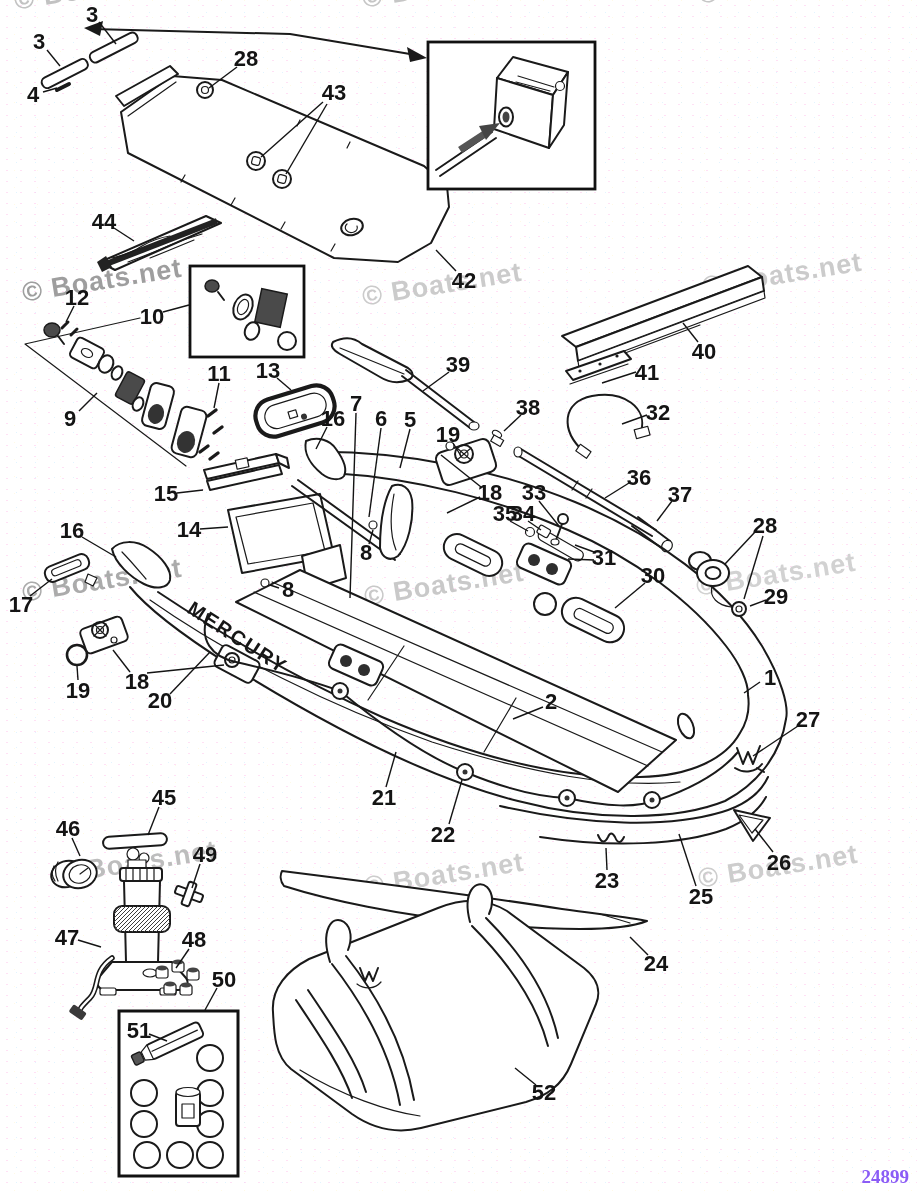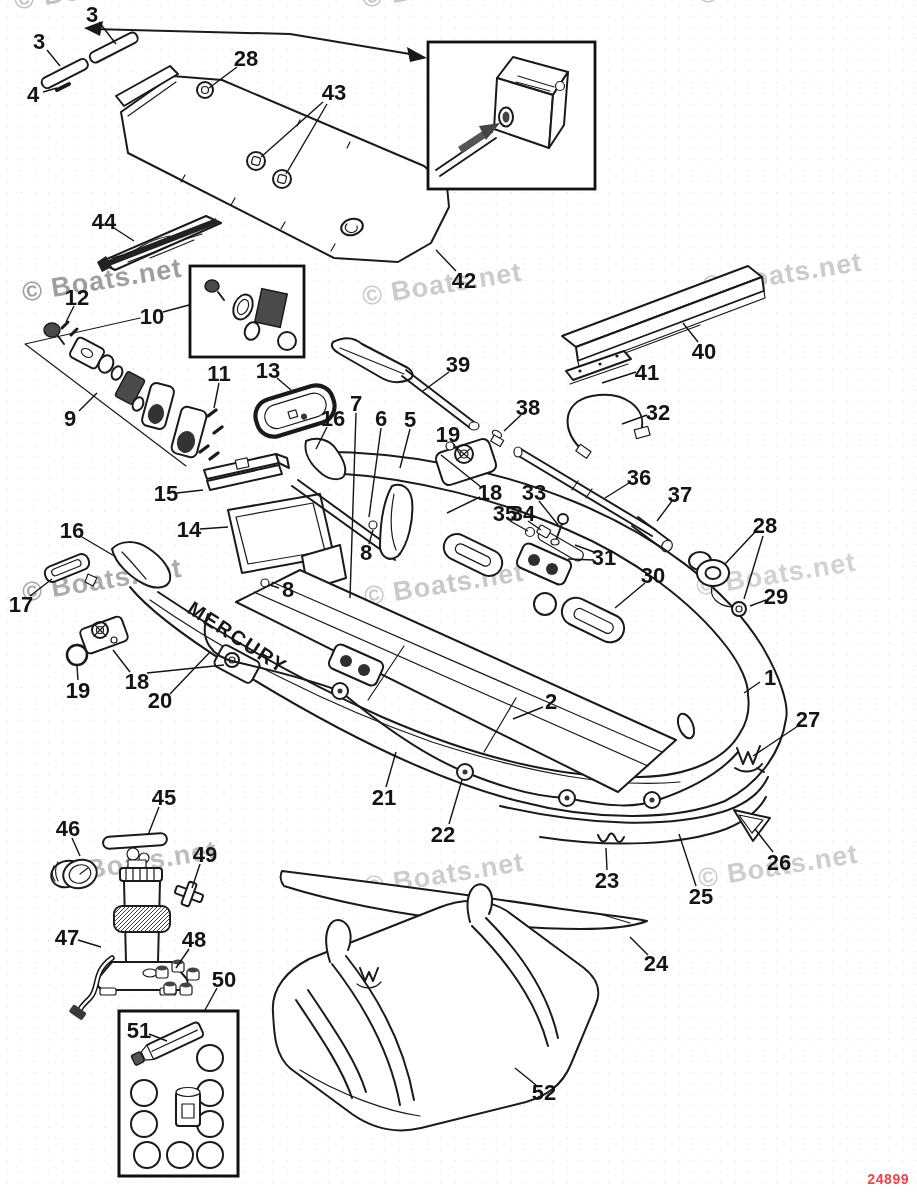--- a/index.html
+++ b/index.html
@@ -17,22 +17,22 @@
   svg.art{position:absolute;left:0;top:0}
   .callout-num{font-family:"Liberation Sans",sans-serif;font-size:22px;font-weight:700;
     fill:#141414;text-anchor:middle}
   .leader{fill:none;stroke:#141414;stroke-width:1.4}
   .ln{fill:none;stroke:#1a1a1a;stroke-width:2;stroke-linecap:round;stroke-linejoin:round}
   .lnf{fill:#fff;stroke:#1a1a1a;stroke-width:2;stroke-linecap:round;stroke-linejoin:round}
   .thin{stroke-width:1.2}
   .dark{fill:#4a4a4a;stroke:#1a1a1a;stroke-width:1.5}
   .brand{font-family:"Liberation Sans",sans-serif;font-size:20px;font-weight:700;
     letter-spacing:2px;fill:#161616}
-  .part-num-footer{position:absolute;right:8px;bottom:4px;font-size:14px;font-weight:700;
-    color:#ef4444;font-family:Liberation Mono, monospace}
+  .part-num-footer{position:absolute;right:8px;bottom:4px;font-size:19px;font-weight:700;
+    color:#8b5cf6;font-family:Liberation Serif, serif}
 </style>
 </head>
 <body>
 
 <div class="stage">
   <div class="noise"></div>
   <div id="watermark-layer">
       <div class="watermark" style="left: 12px; top: -14px; color: rgb(194, 194, 194);">© Boats.net</div>
       <div class="watermark" style="left: 360px; top: -16px; color: rgb(198, 198, 198);">© Boats.net</div>
       <div class="watermark" style="left: 696px; top: -20px; color: rgb(198, 198, 198);">© Boats.net</div>

